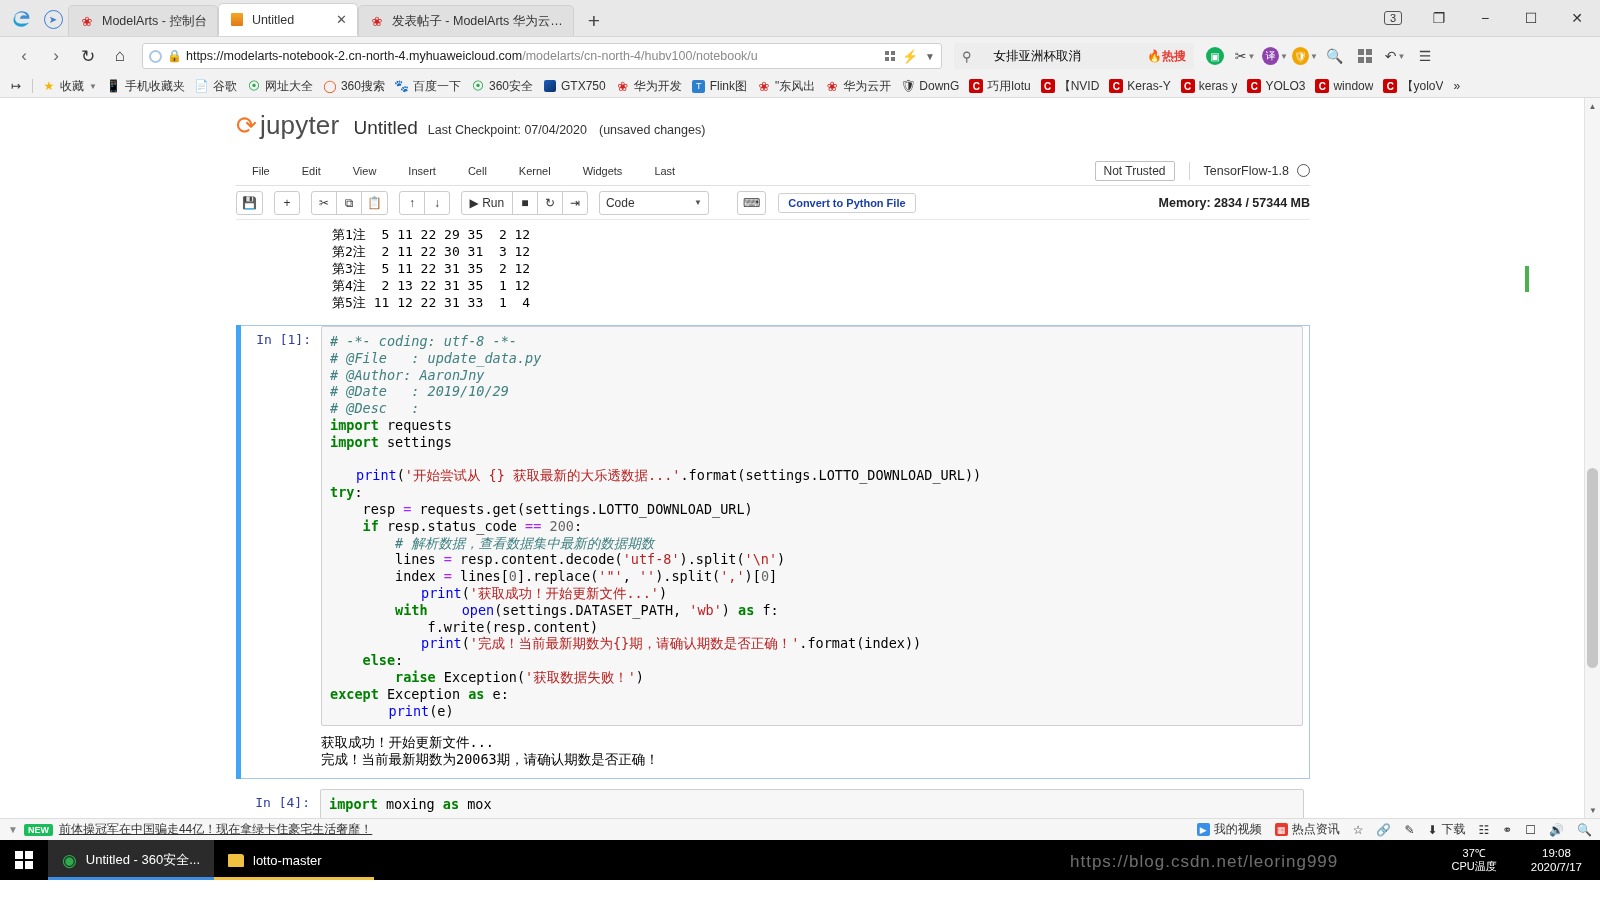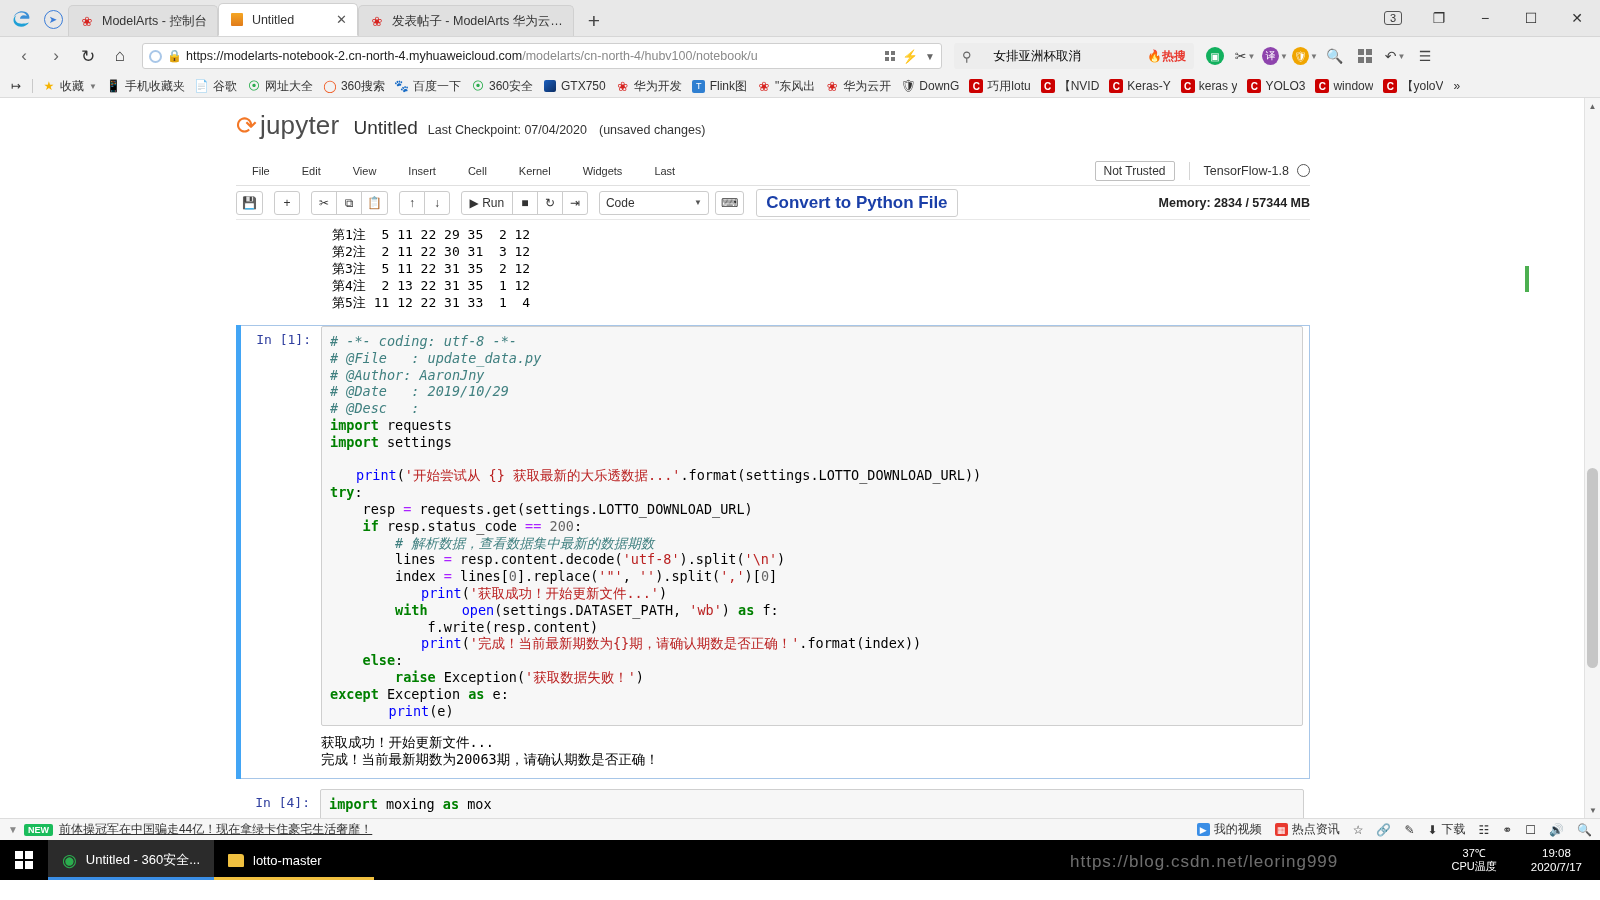--- a/index.html
+++ b/index.html
@@ -119,24 +119,24 @@
   .tb-btn {
     height: 24px; min-width: 26px; border:1px solid #cccccc; background:#fff;
     display:flex; align-items:center; justify-content:center; font-size:12px; color:#333;
     margin-right:-1px; padding: 0 5px;
   }
   .tb-btn.first { border-radius:3px 0 0 3px;}
   .tb-btn.last { border-radius:0 3px 3px 0;}
   .tb-btn.only { border-radius:3px;}
   .tb-sel {
     height:24px; border:1px solid #ccc; border-radius:3px; background:#fff; width: 110px;
-    display:flex; align-items:center; padding:0 6px; font-size:12px; color:#333; margin-right: 6px;
+    display:flex; align-items:center; padding:0 6px; font-size:12px; color:#333; margin-right: 28px;
   }
   .tb-sel .cv { margin-left:auto; font-size:8px; color:#555;}
-  .convert-btn { font-size:17px; color:#1a3fa8; font-weight:bold; border:1px solid #cfcfcf; background:#fff; border-radius:3px; padding:3px 9px;}
+  .convert-btn { font-size:11px; color:#1a3fa8; font-weight:bold; border:1px solid #cfcfcf; background:#fff; border-radius:3px; padding:3px 9px;}
   .memory { margin-left:auto; font-size:12.5px; color:#222; font-weight:bold;}
 
   
   .nbbody { margin: 0 236px; padding-top: 6px; position: relative; }
   .pre-out {
     font-family: "DejaVu Sans Mono", "Liberation Mono", monospace;
     font-size: 13px; line-height: 17px; color:#000; padding-left: 96px; white-space: pre;
   }
 
   .cell { display:flex; margin-top: 12px; position: relative;}

